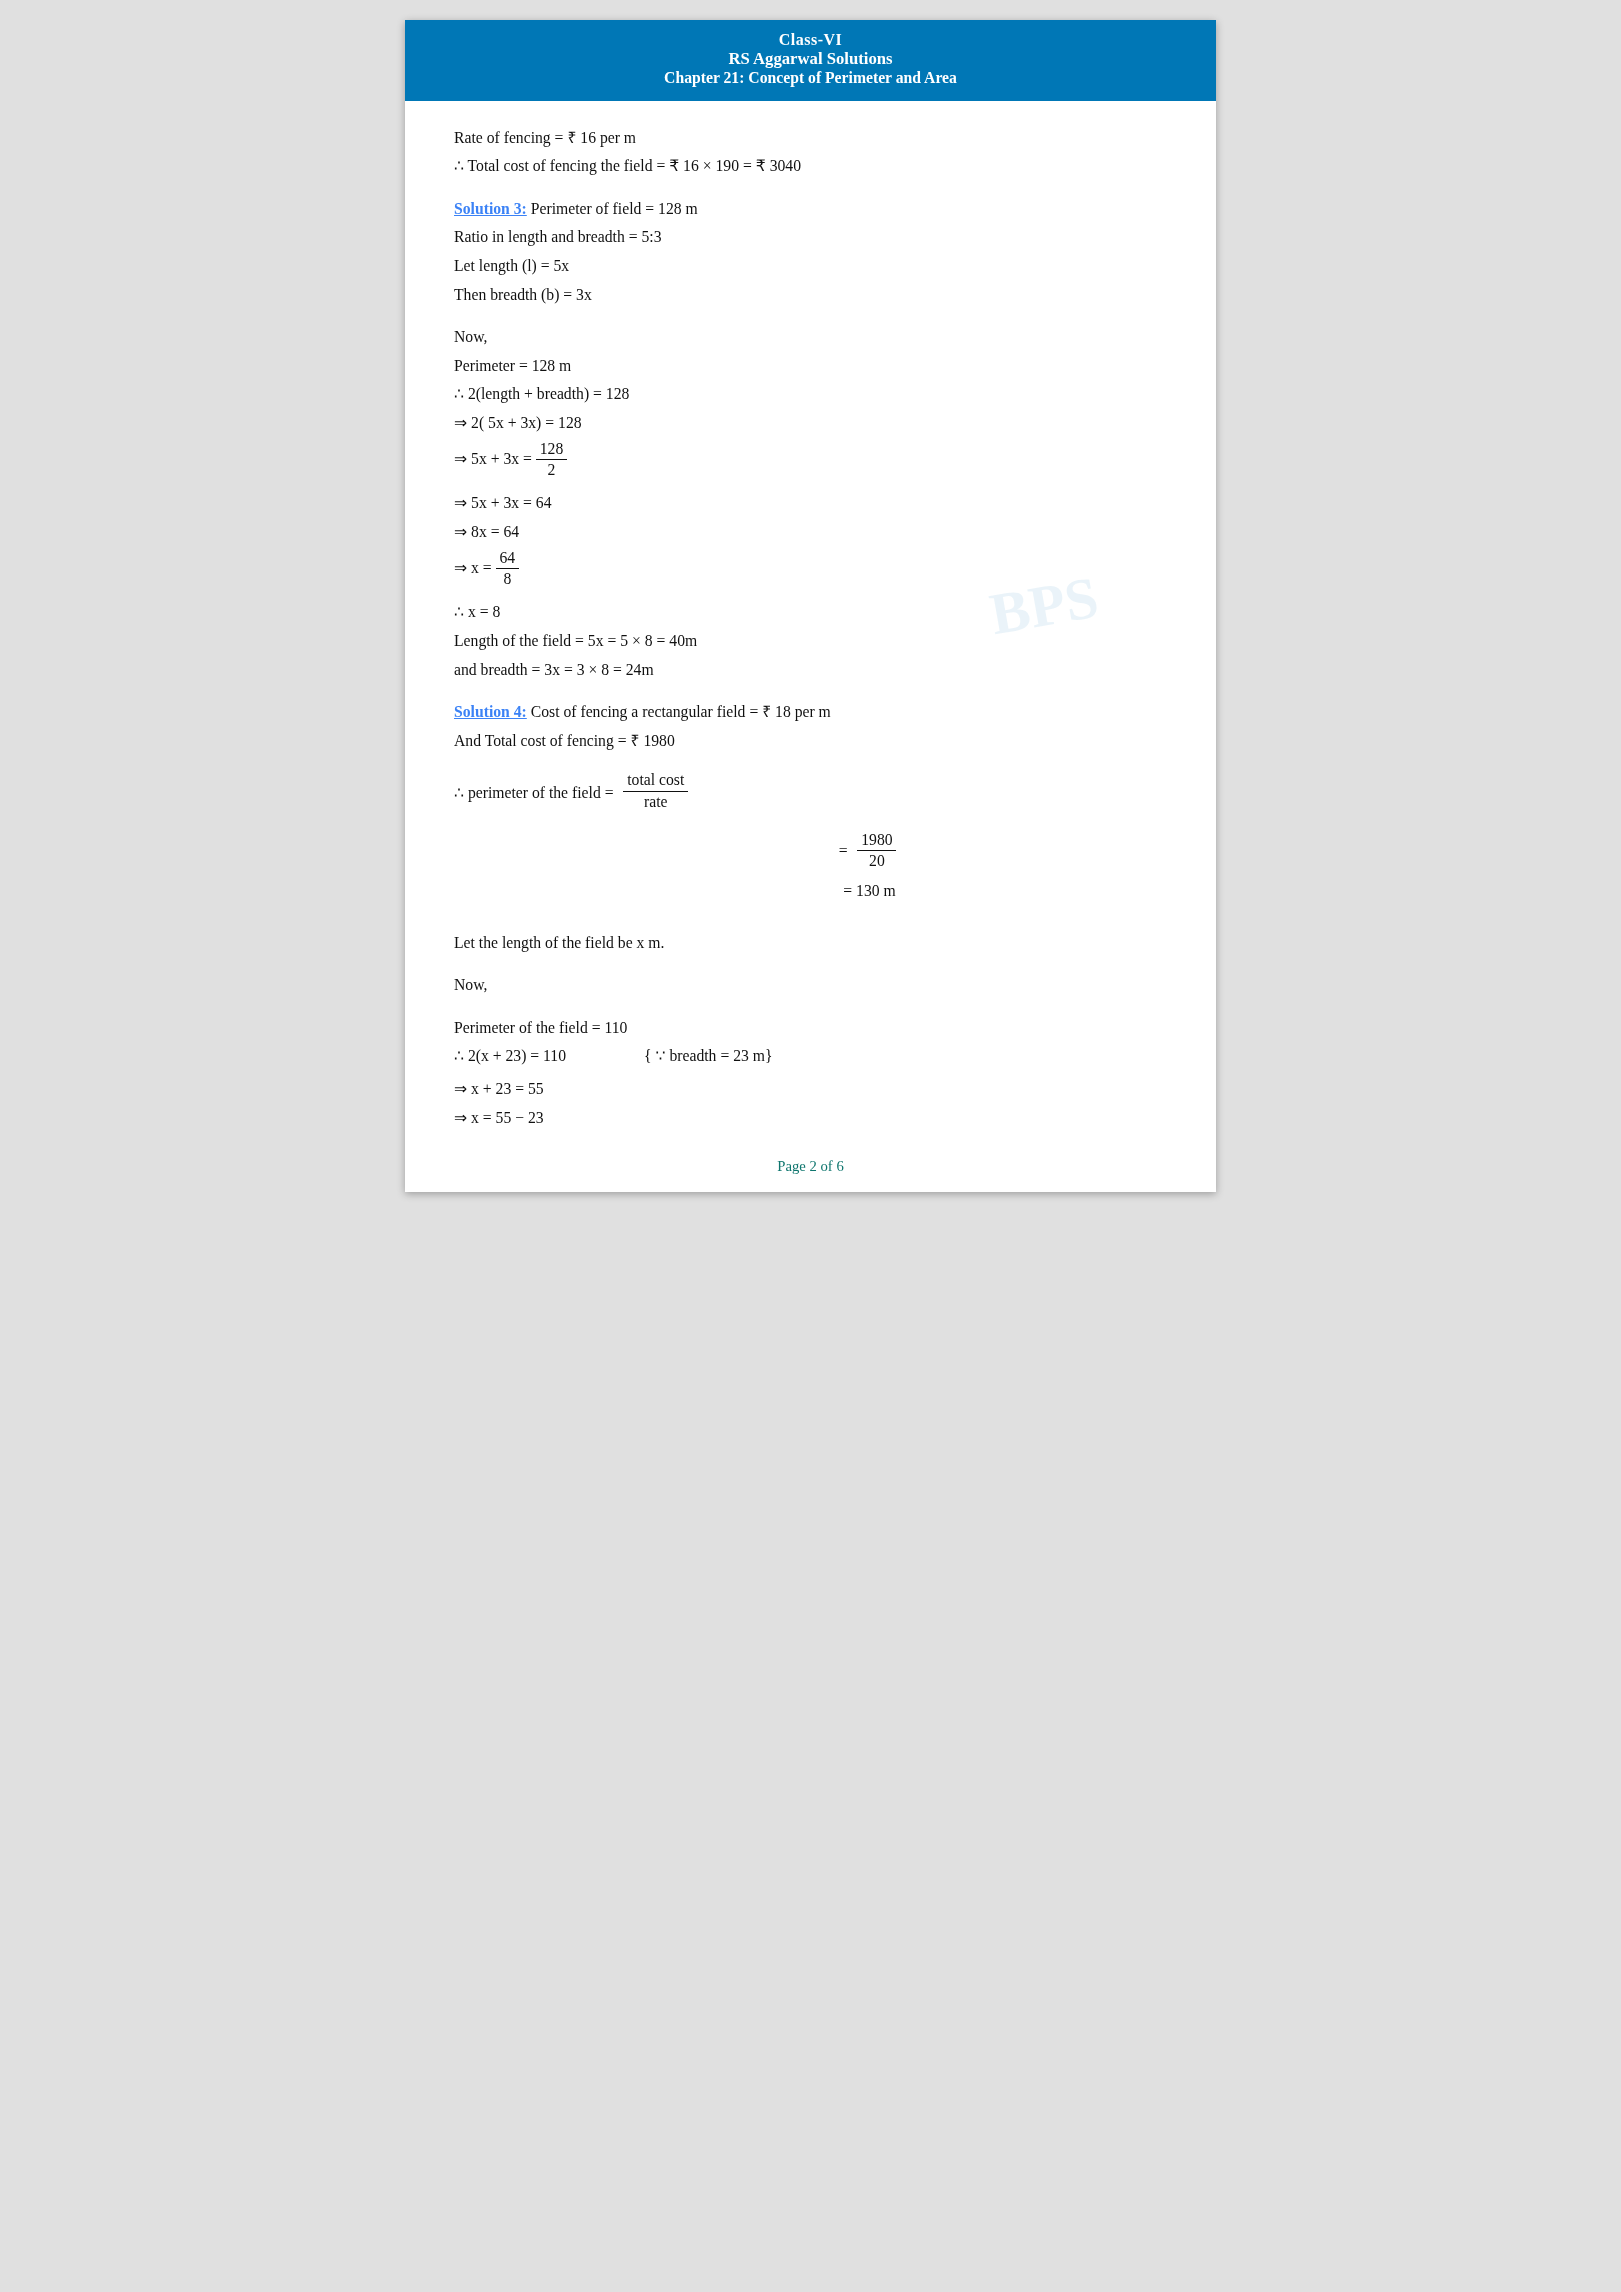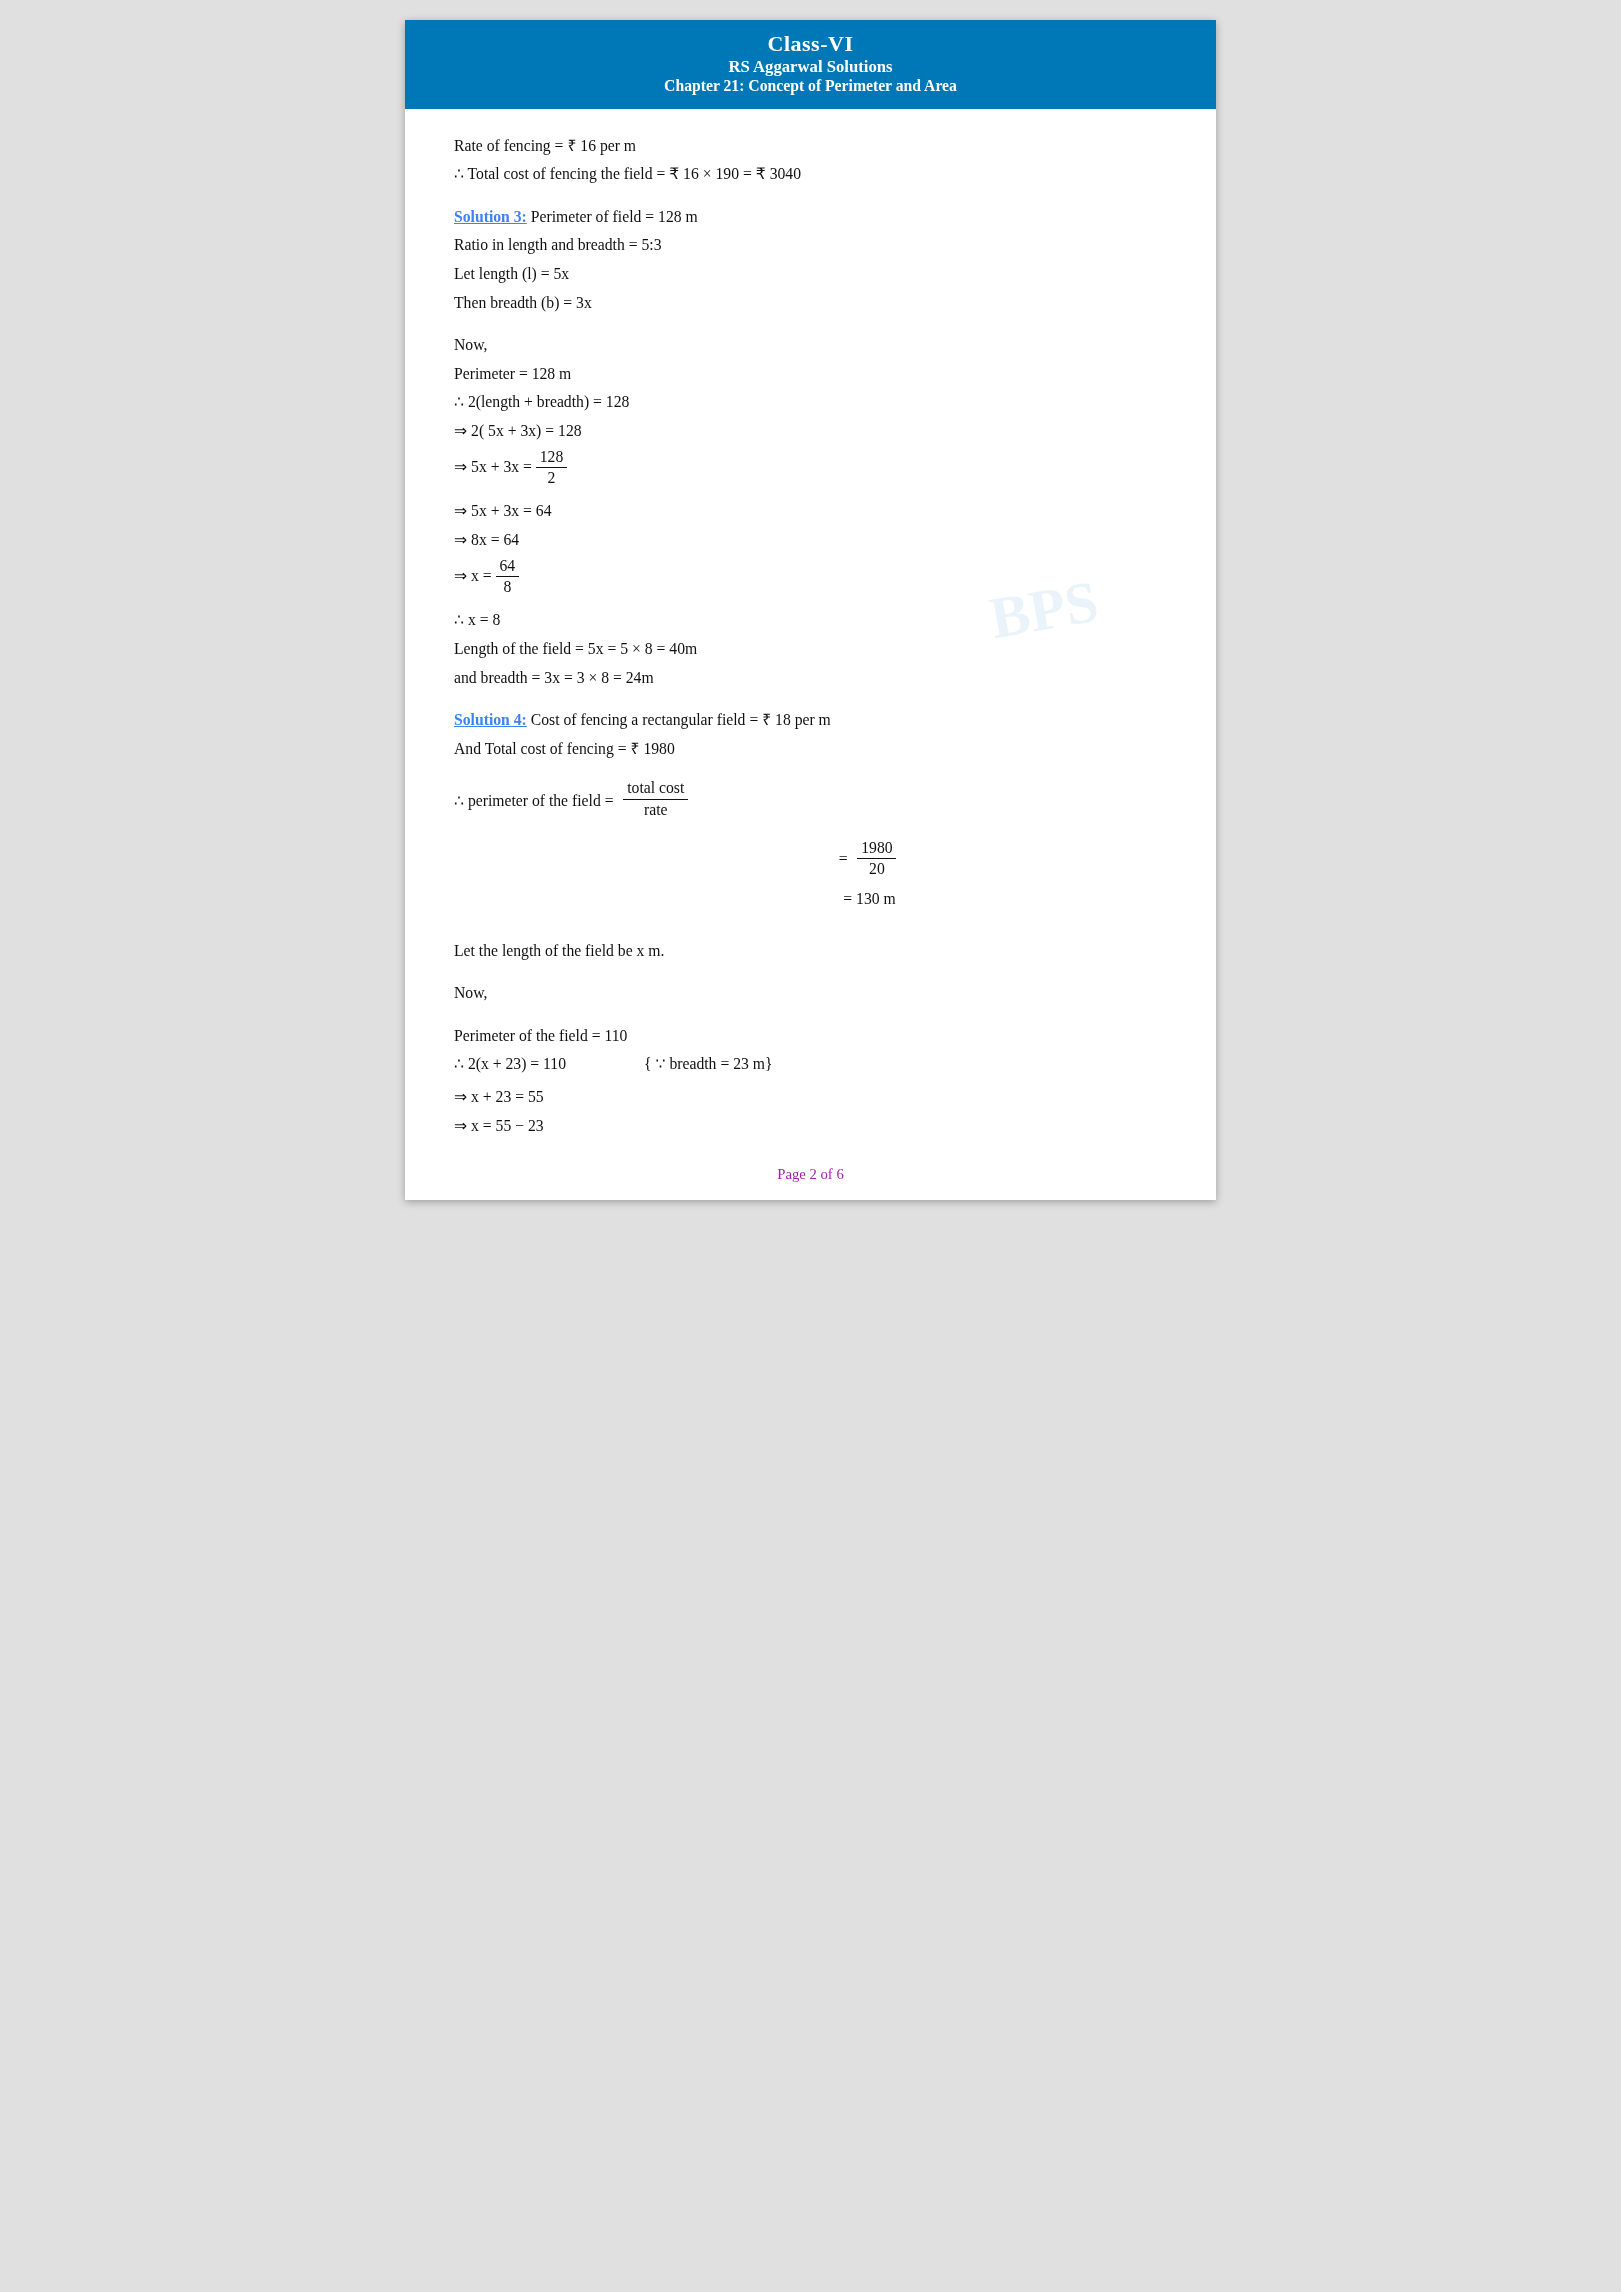--- a/index.html
+++ b/index.html
@@ -27,21 +27,21 @@
     }
 
     .header {
       background: #0077b6;
       color: #ffffff;
       text-align: center;
       padding: 11.8px 19.6px 13.7px 19.6px;
     }
 
     .header-line1 {
-      font-size: 22px;
+      font-size: 16px;
       font-weight: bold;
       letter-spacing: 0.5px;
     }
 
     .header-line2 {
       font-size: 16.7px;
       font-weight: bold;
     }
 
     .header-line3 {
@@ -91,21 +91,21 @@
       text-align: center;
       line-height: 1.3;
     }
 
     .footer {
       position: absolute;
       bottom: 17.6px;
       width: 100%;
       text-align: center;
       font-size: 14.7px;
-      color: #a21caf;
+      color: #0f766e;
       font-family: 'Times New Roman', Times, serif;
     }
 
     .watermark {
       position: absolute;
       right: 118px;
       top: 50%;
       transform: translateY(-50%) rotate(-10deg);
       opacity: 0.08;
       font-size: 59px;

